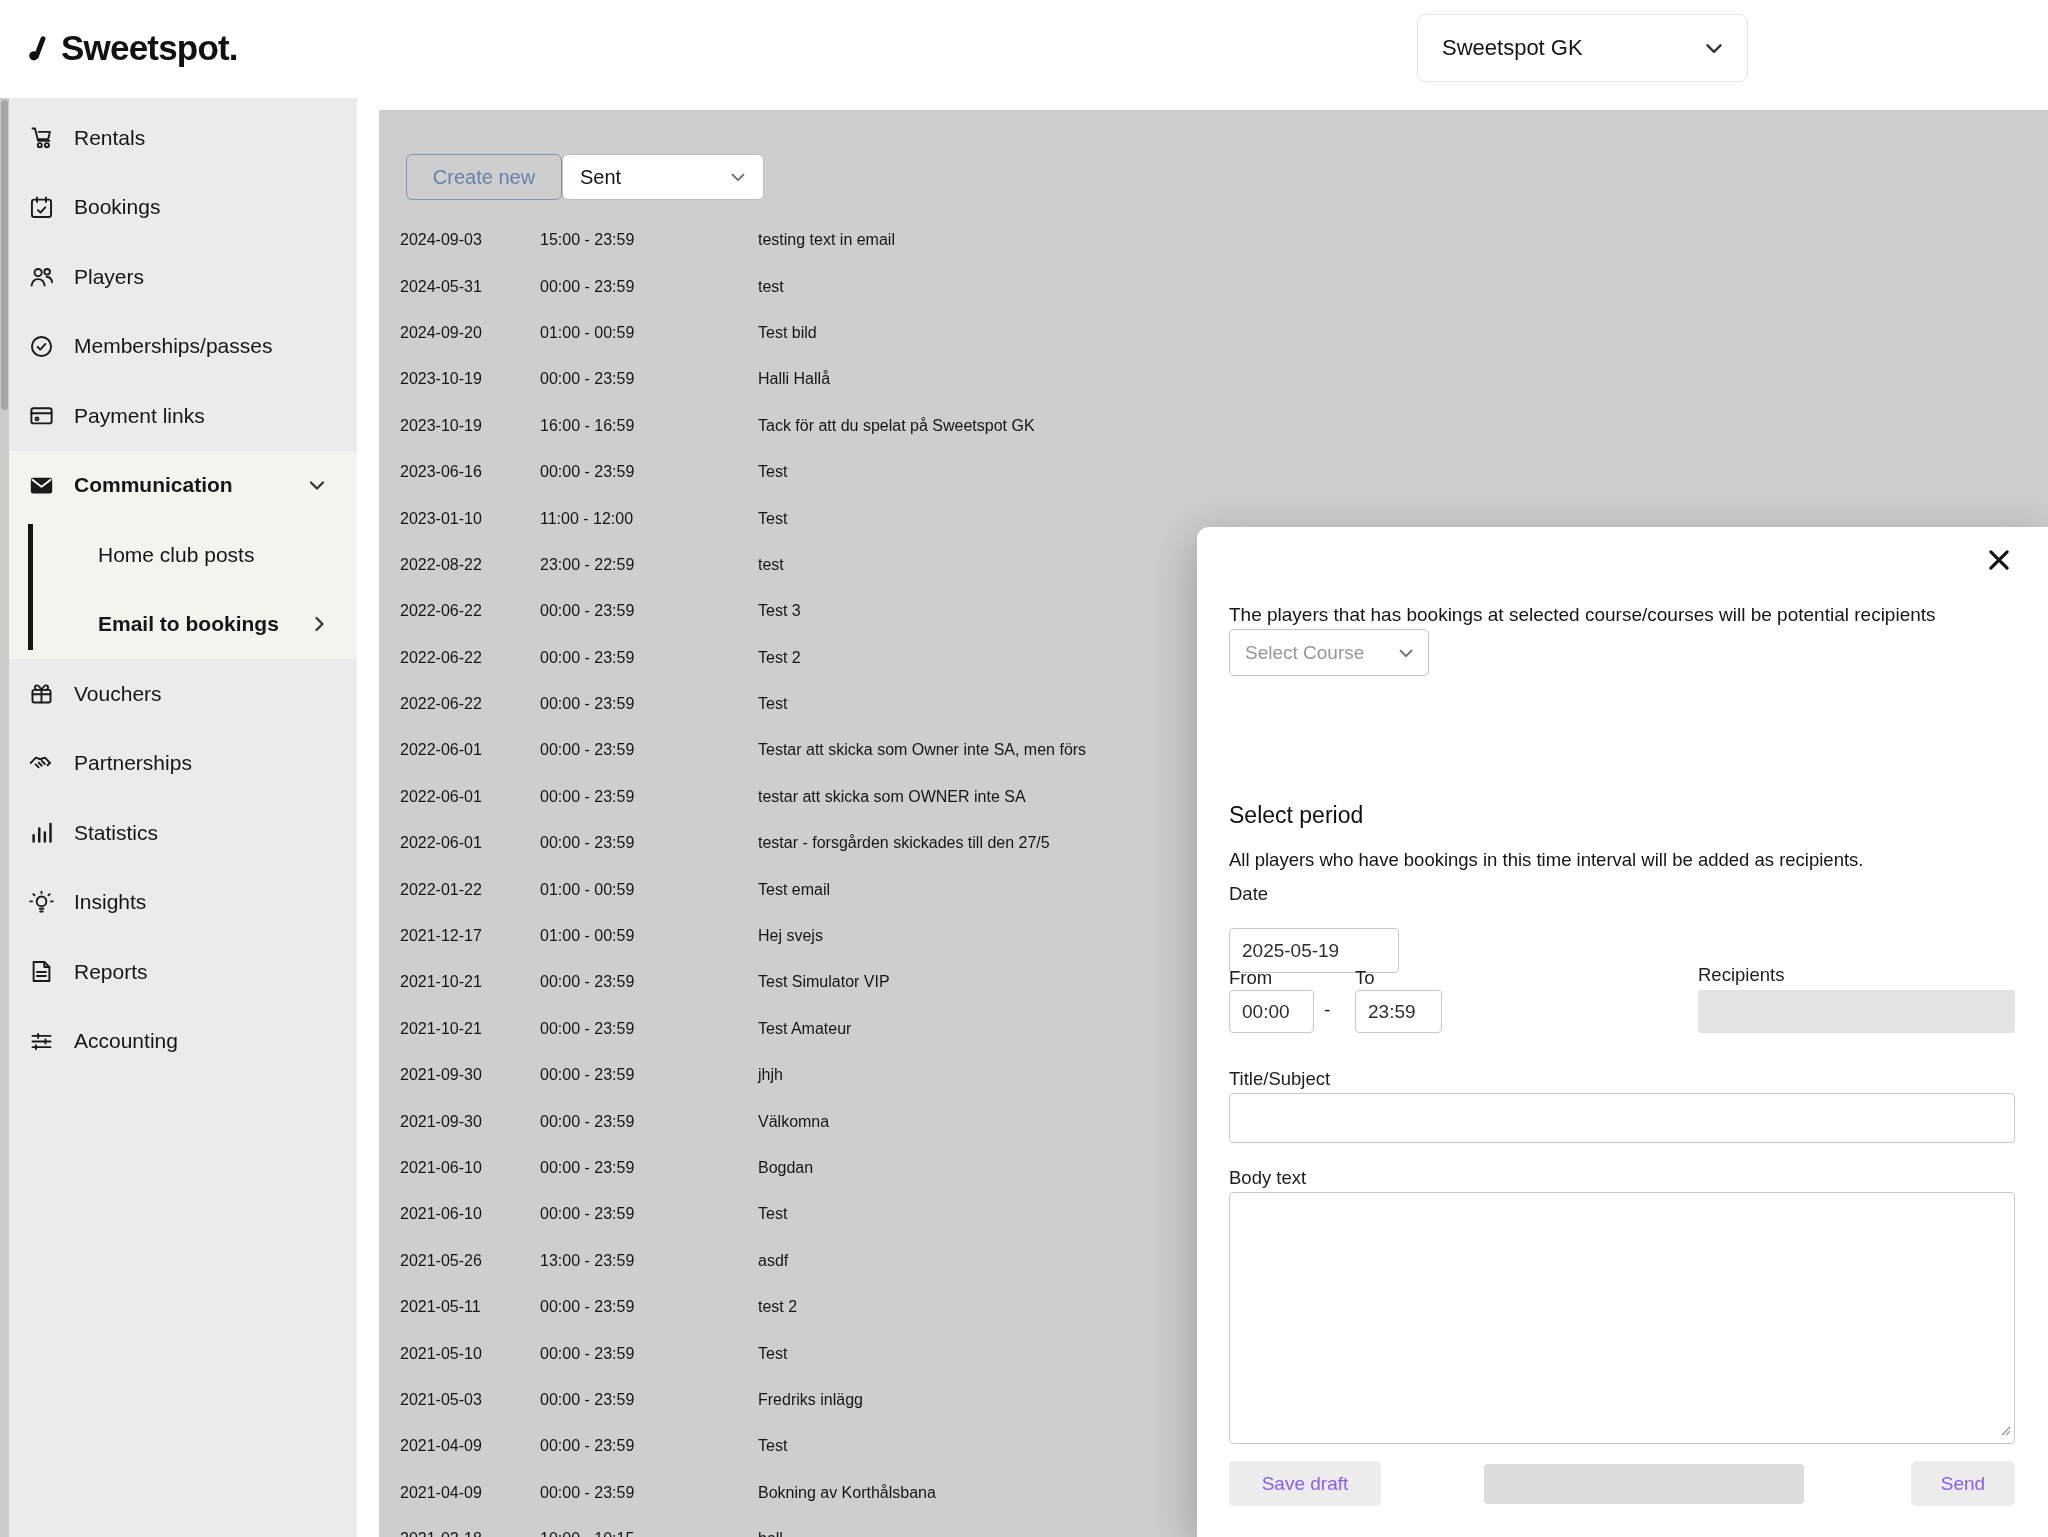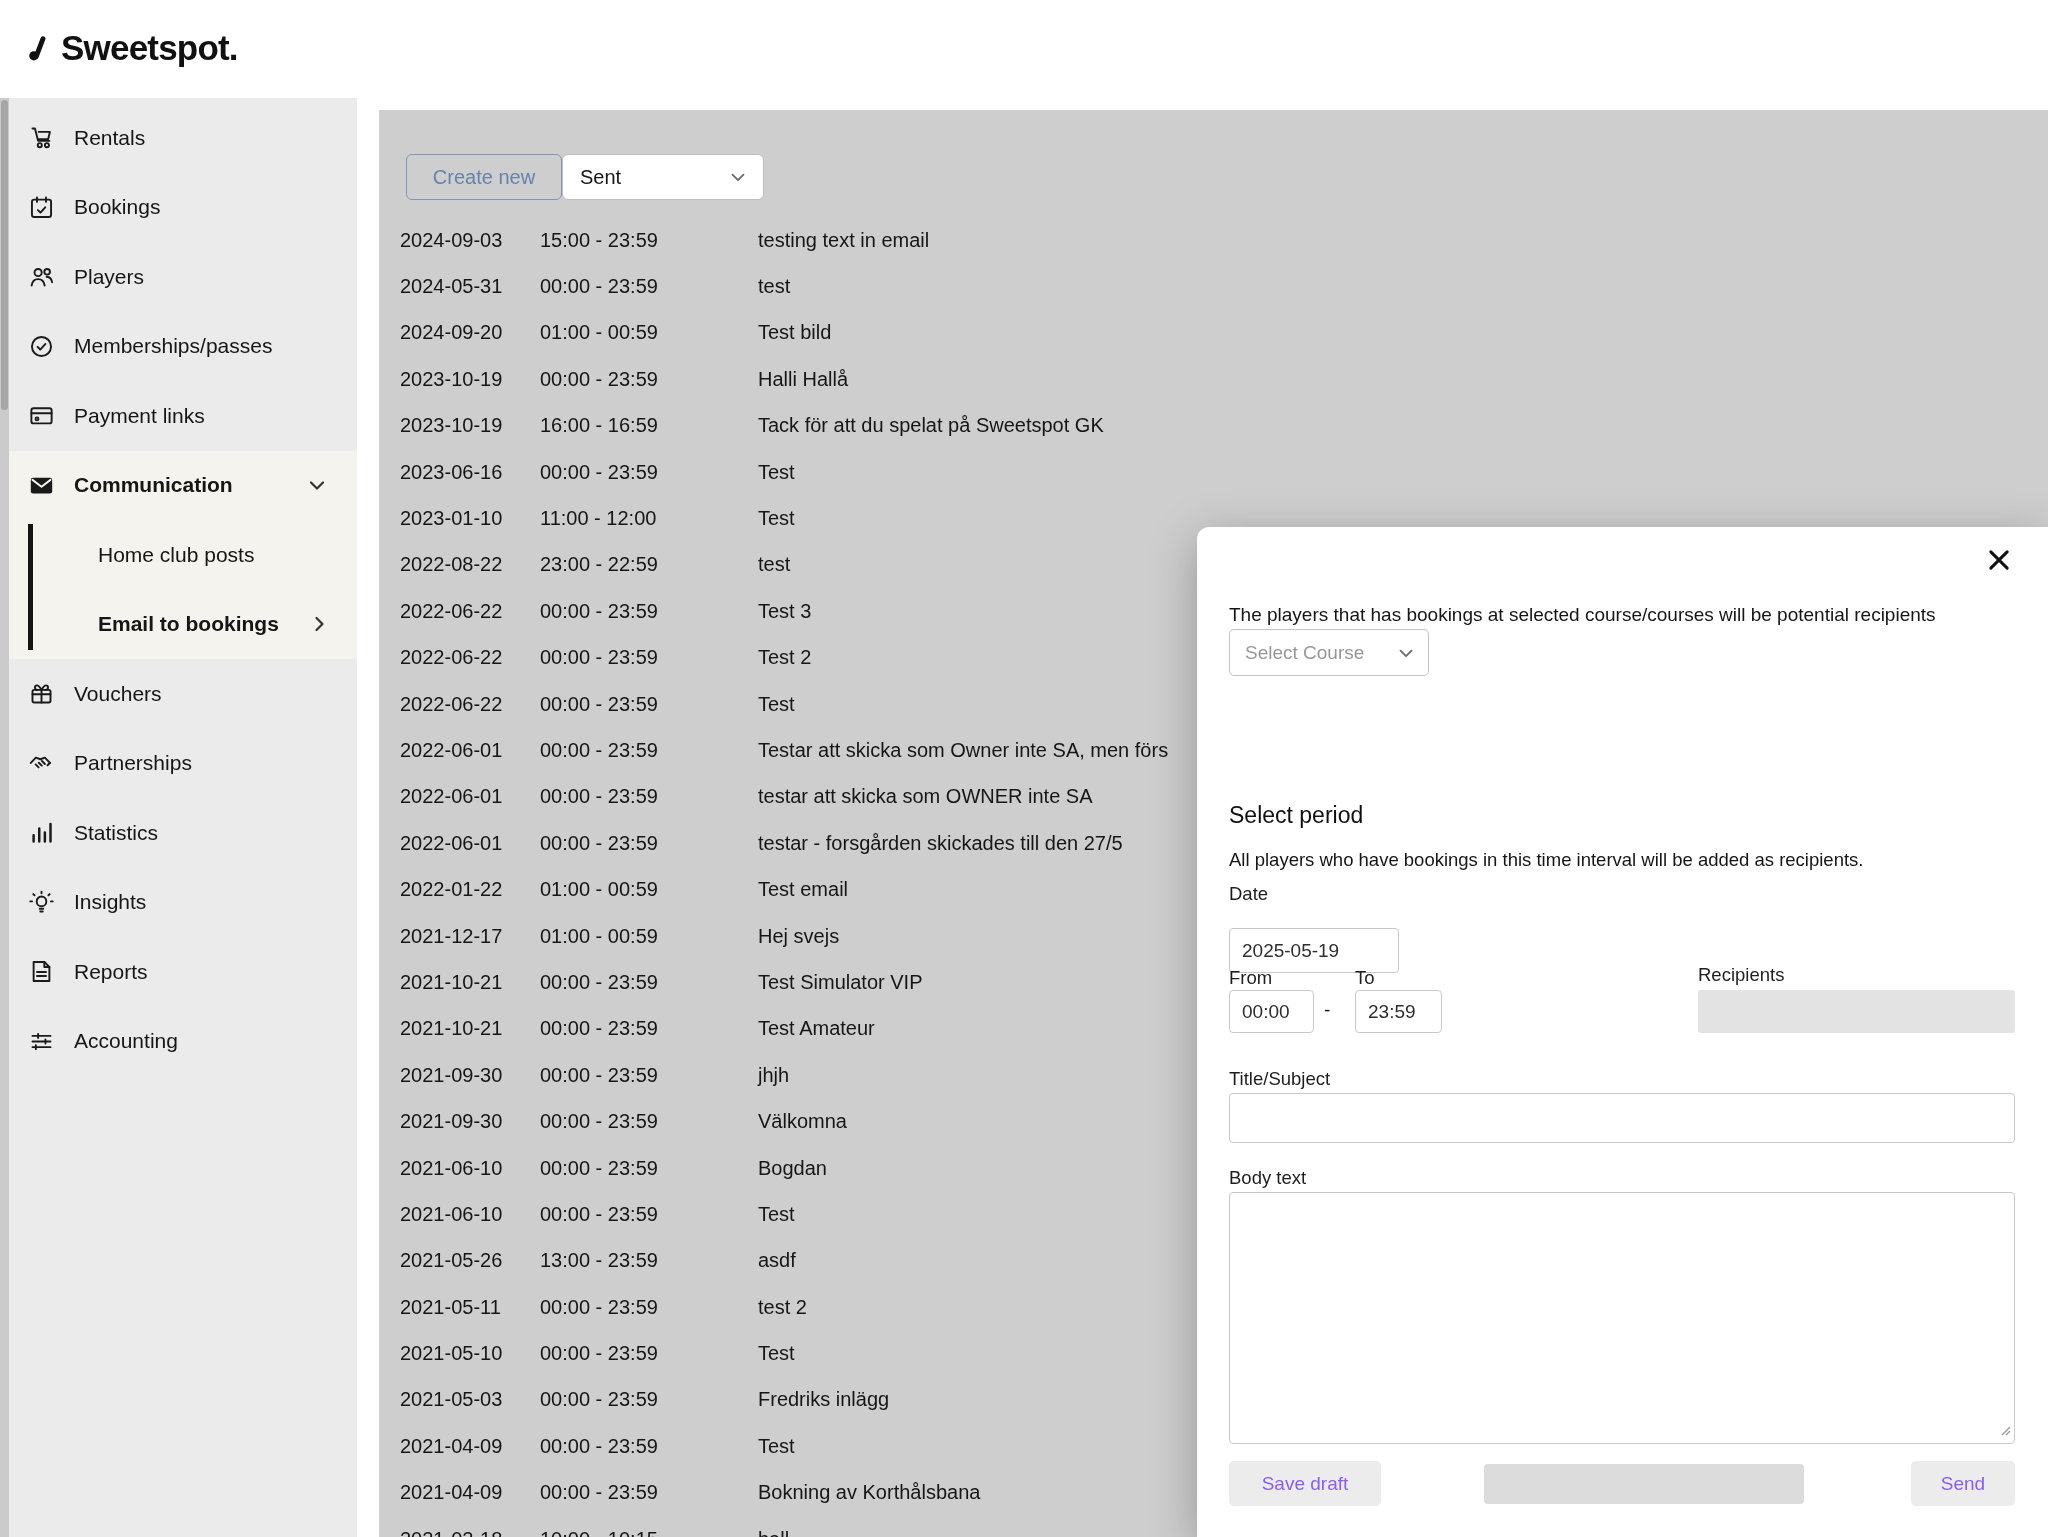--- a/index.html
+++ b/index.html
@@ -37,21 +37,21 @@
   .main{position:absolute;left:357px;top:98px;right:0;bottom:0;background:#fff;}
   .panel{position:absolute;left:22px;top:12px;right:0;bottom:0;background:var(--content-gray,#cecece);}
   .toolbar{position:absolute;left:27px;top:44px;display:flex;}
   .create-new{width:156px;height:46px;border:1.5px solid #7e96ba;border-radius:6px;background:transparent;
               color:var(--accent-blue,#6583ad);font-size:20px;font-family:inherit;cursor:pointer;}
   .filter-select{width:202px;height:46px;background:#fff;border:1px solid #bdbdbd;border-radius:6px;
                  display:flex;align-items:center;justify-content:space-between;
                  padding:0 14px 0 17px;box-sizing:border-box;font-size:20px;cursor:pointer;}
   .rows{position:absolute;left:21px;top:107px;right:0;}
   .row{height:46.4px;display:grid;grid-template-columns:140px 218px 1fr;align-items:center;
-       font-size:20px;white-space:nowrap;cursor:pointer;}
+       font-size:16px;white-space:nowrap;cursor:pointer;}
 
   
   .modal{position:absolute;left:1197px;top:527px;right:0;bottom:0;background:#fff;
          border-radius:12px 0 0 0;box-shadow:0 12px 48px rgba(0,0,0,.28);z-index:6;}
   .close-btn{position:absolute;top:16px;right:32px;width:34px;height:34px;background:none;border:none;
              padding:0;cursor:pointer;display:flex;align-items:center;justify-content:center;}
   .m-info{position:absolute;left:32px;top:57px;right:40px;font-size:19px;line-height:1.3;}
   .course-select{position:absolute;left:32px;top:102px;width:200px;height:47px;border:1px solid #c4c4c4;
                  border-radius:5px;display:flex;align-items:center;justify-content:space-between;
                  padding:0 11px 0 15px;box-sizing:border-box;color:var(--muted,#979797);font-size:19px;cursor:pointer;}
@@ -94,20 +94,28 @@
   <header class="topbar">
     <div class="logo">
       <span class="icn" style="width:30px;height:44px;">
         <svg width="30" height="44" viewBox="0 0 30 44">
           <circle cx="9" cy="34" r="7.5" fill="#111"></circle>
           <path d="M13 35 L24 6" stroke="#111" stroke-width="8" stroke-linecap="round" fill="none"></path>
         </svg>
       </span>
       <span class="logo-text">Sweetspot.</span>
     </div>
+    <div class="club-selector">
+      <span>Sweetspot GK</span>
+      <span class="chev">
+        <svg class="chev-d" width="26" height="26" viewBox="0 0 24 24">
+            <path d="M6 9.5l6 6 6-6"></path>
+          </svg>
+      </span>
+    </div>
   </header>
 
   <aside class="sidebar">
     <div class="sb-scroll">
         <div class="sb-thumb"></div>
       </div>
     <nav class="nav">
 
 
       <div class="nav-item">

